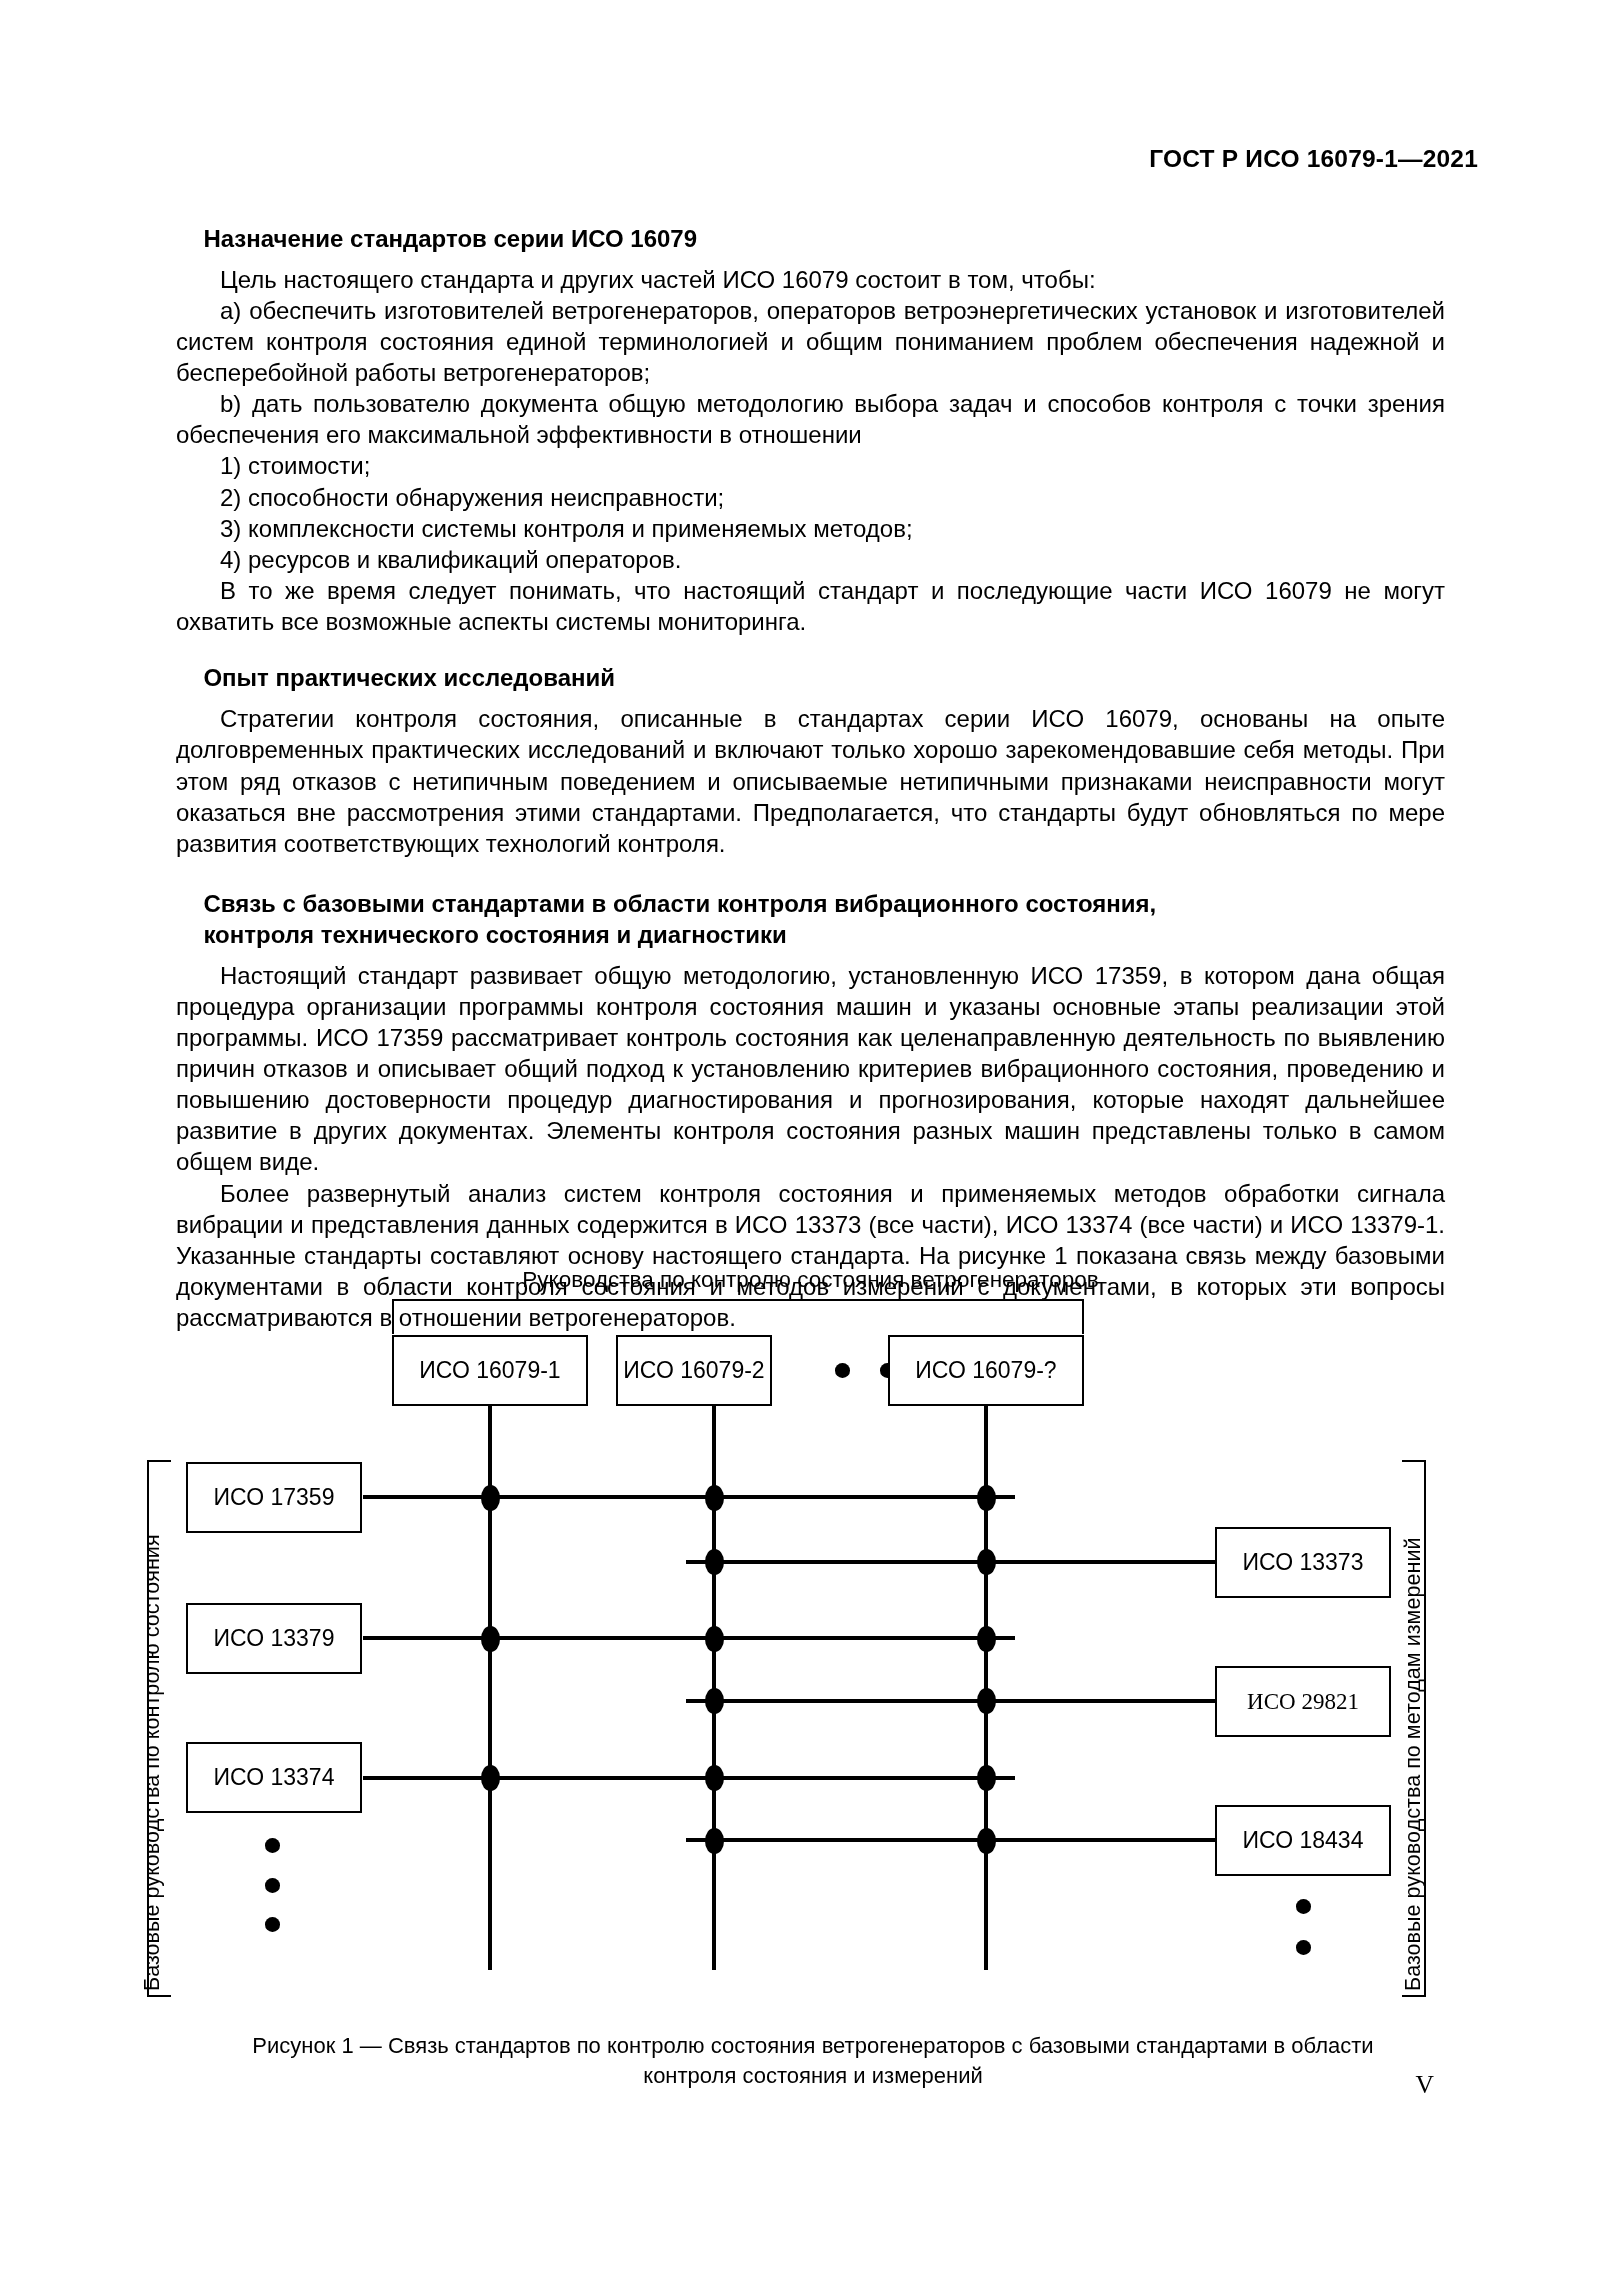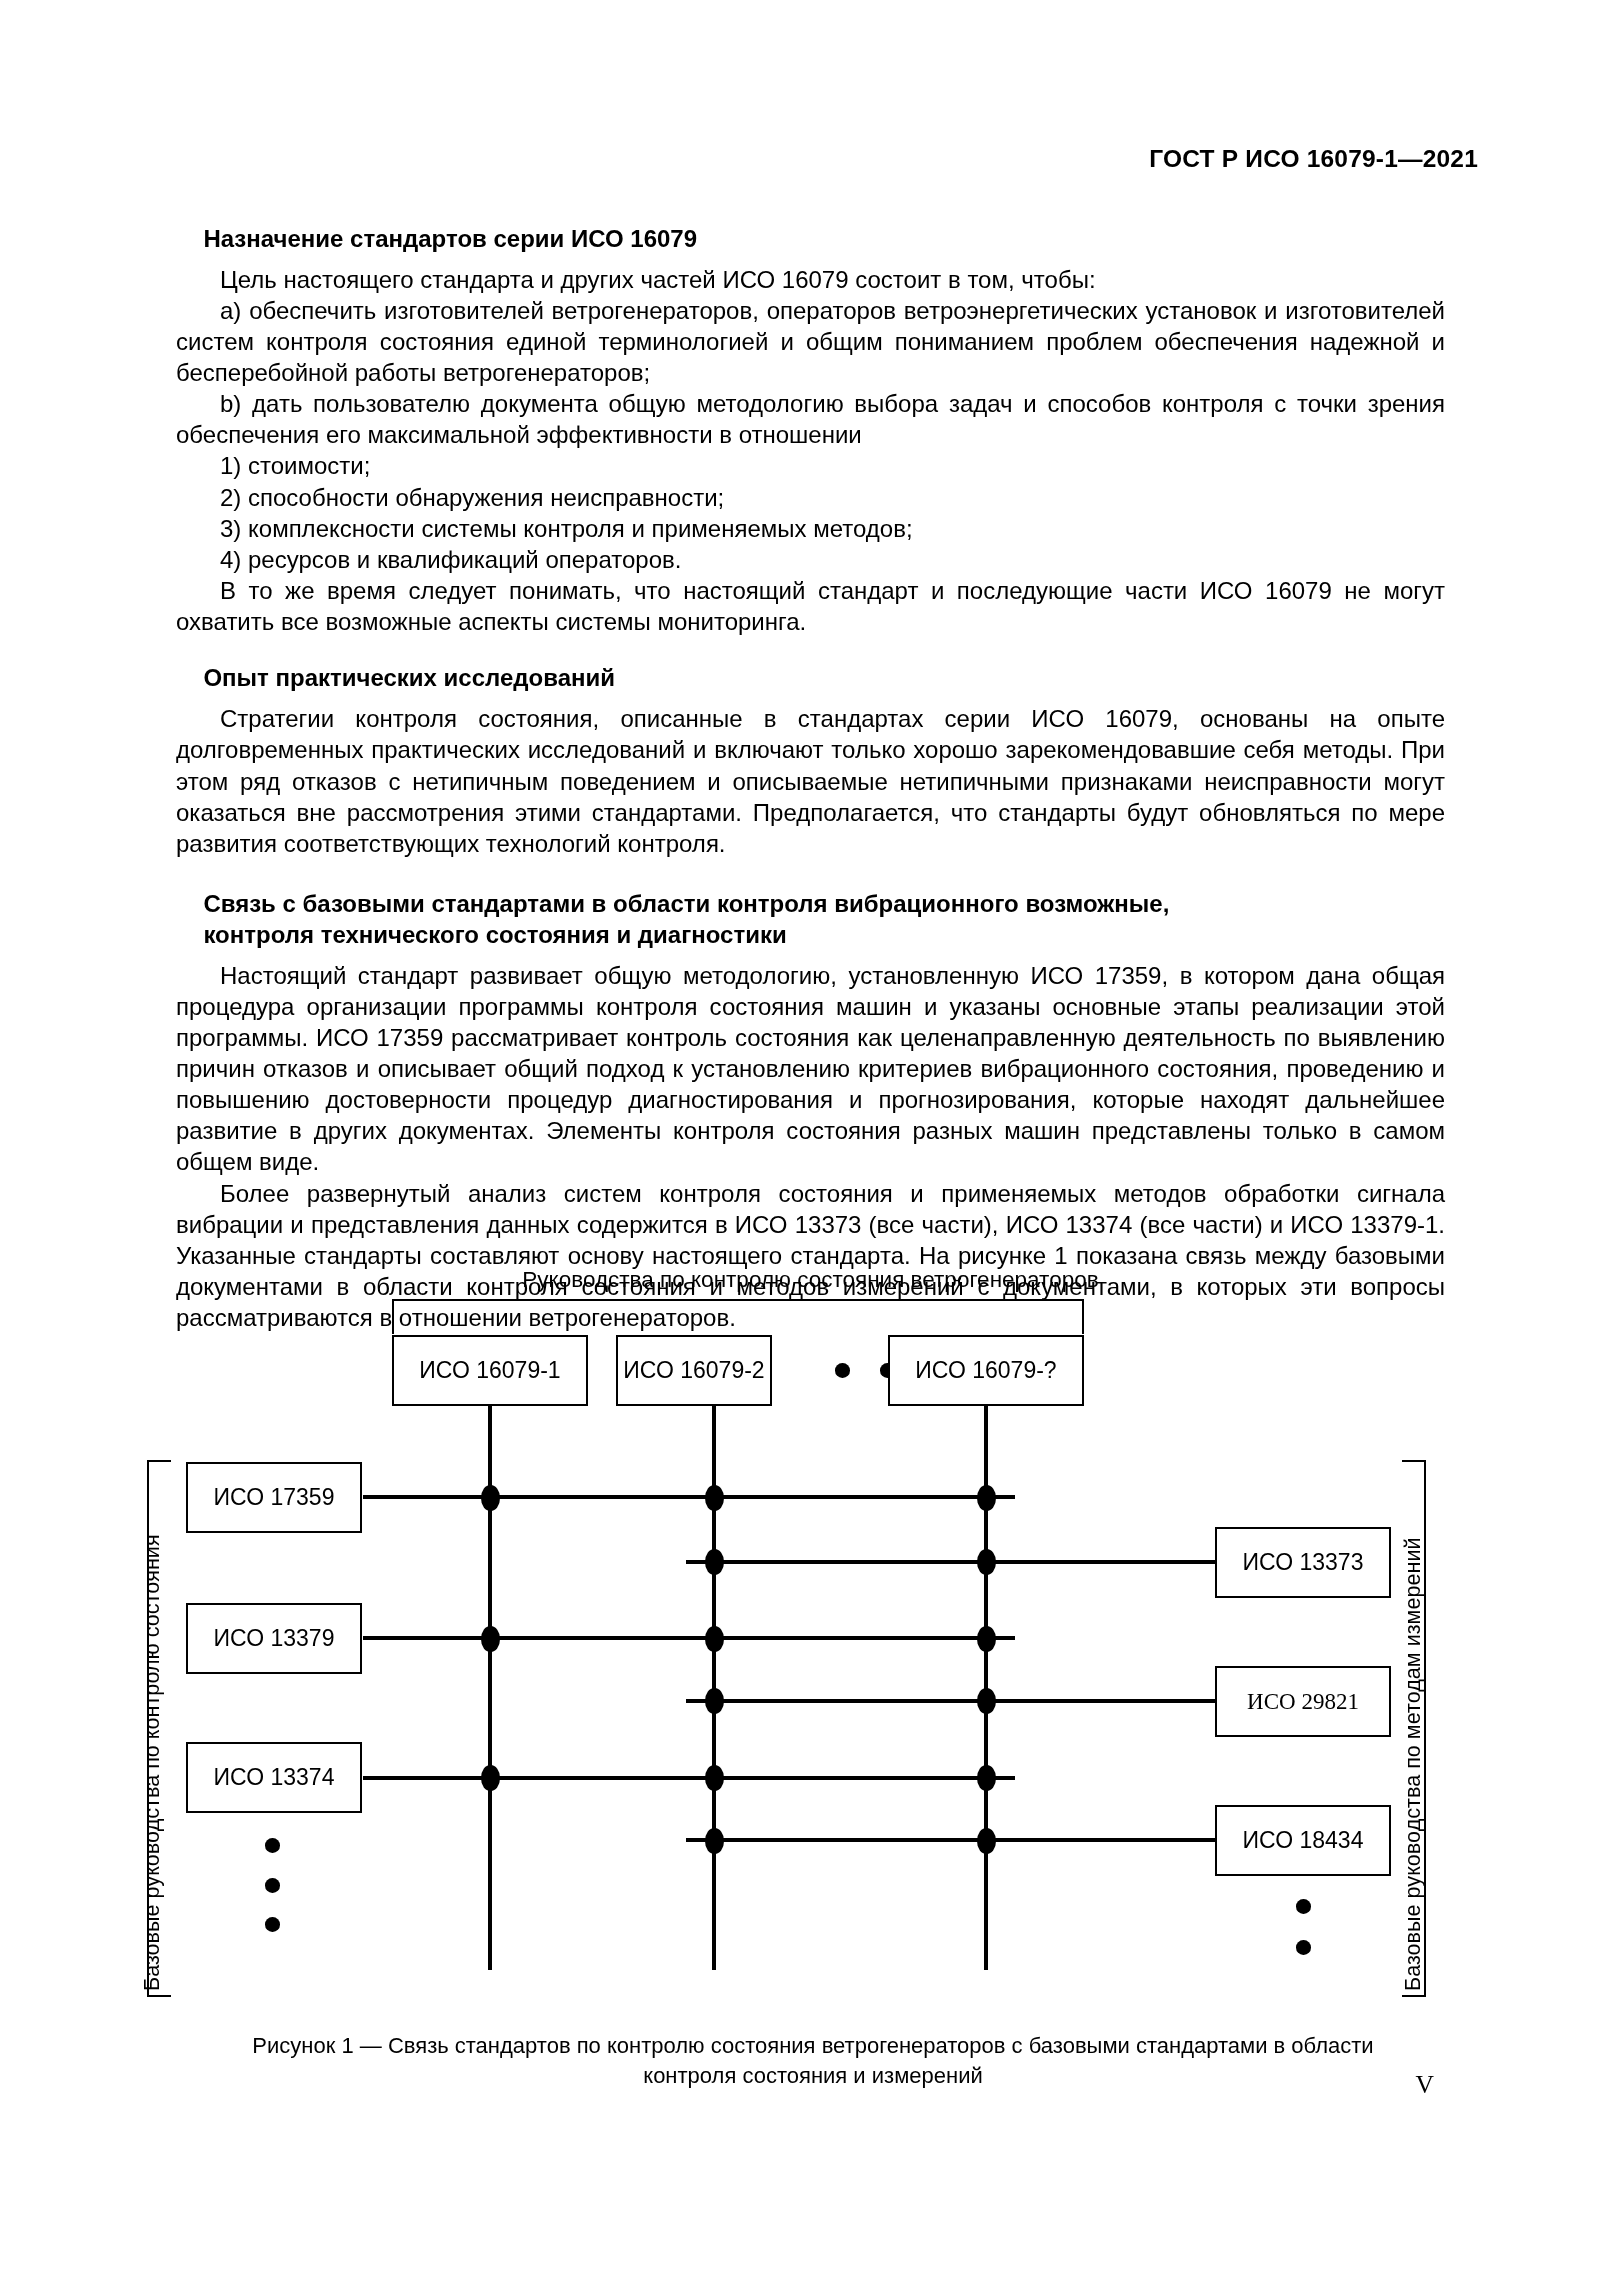--- a/index.html
+++ b/index.html
@@ -213,21 +213,21 @@
     <p class="body list1">3) комплексности системы контроля и применяемых методов;</p>
     <p class="body list1">4) ресурсов и квалификаций операторов.</p>
     <p class="body indent">В то же время следует понимать, что настоящий стандарт и последующие части ИСО 16079 не могут охватить все возможные аспекты системы мониторинга.</p>
 
     <div class="gap-md"></div>
     <h3 class="h-sub">Опыт практических исследований</h3>
     <div class="gap-sm"></div>
     <p class="body indent">Стратегии контроля состояния, описанные в стандартах серии ИСО 16079, основаны на опыте долговременных практических исследований и включают только хорошо зарекомендовавшие себя методы. При этом ряд отказов с нетипичным поведением и описываемые нетипичными признаками неисправности могут оказаться вне рассмотрения этими стандартами. Предполагается, что стандарты будут обновляться по мере развития соответствующих технологий контроля.</p>
 
     <div class="gap-lg"></div>
-    <h3 class="h-sub two-line">Связь с базовыми стандартами в области контроля вибрационного возможные,</h3>
+    <h3 class="h-sub two-line">Связь с базовыми стандартами в области контроля вибрационного состояния,</h3>
     <h3 class="h-sub two-line">контроля технического состояния и диагностики</h3>
     <div class="gap-sm"></div>
     <p class="body indent">Настоящий стандарт развивает общую методологию, установленную ИСО 17359, в котором дана общая процедура организации программы контроля состояния машин и указаны основные этапы реализации этой программы. ИСО 17359 рассматривает контроль состояния как целенаправленную деятельность по выявлению причин отказов и описывает общий подход к установлению критериев вибрационного состояния, проведению и повышению достоверности процедур диагностирования и прогнозирования, которые находят дальнейшее развитие в других документах. Элементы контроля состояния разных машин представлены только в самом общем виде.</p>
     <p class="body indent">Более развернутый анализ систем контроля состояния и применяемых методов обработки сигнала вибрации и представления данных содержится в ИСО 13373 (все части), ИСО 13374 (все части) и ИСО 13379-1. Указанные стандарты составляют основу настоящего стандарта. На рисунке 1 показана связь между базовыми документами в области контроля состояния и методов измерений с документами, в которых эти вопросы рассматриваются в отношении ветрогенераторов.</p>
   </div>
 
   <div class="figure">
     <div class="fig-canvas">
 
       <div class="top-label">Руководства по контролю состояния ветрогенераторов</div>

